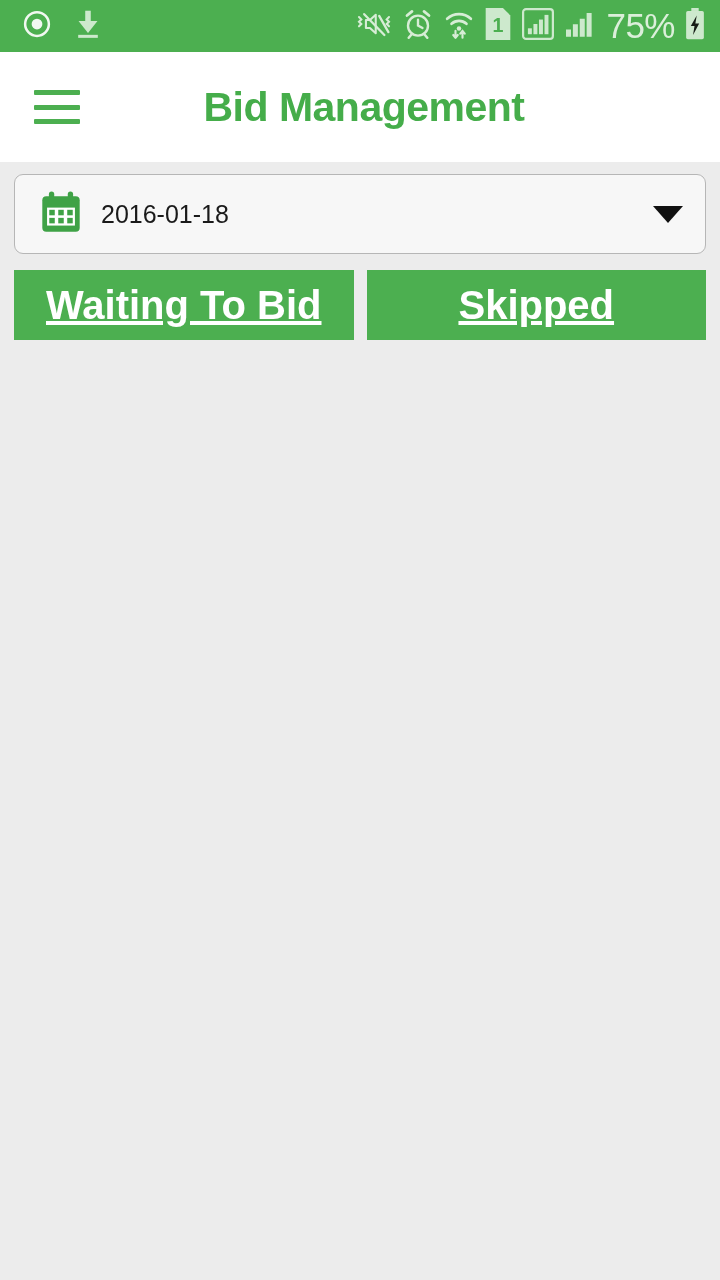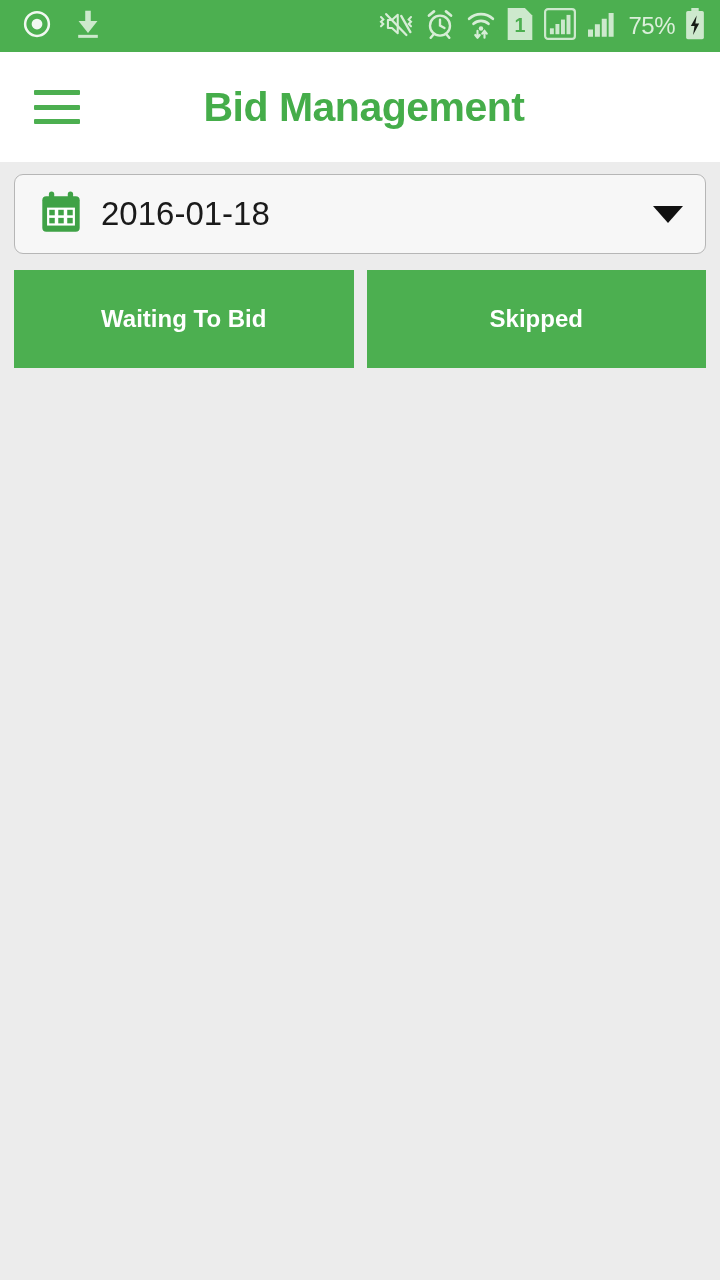--- a/index.html
+++ b/index.html
@@ -34,21 +34,21 @@
   .status-right {
     display: flex;
     align-items: center;
     gap: 11px;
   }
   .sb-icon {
     display: block;
     opacity: 0.92;
   }
   .battery-pct {
-    font-size: 24px;
+    font-size: 35px;
     letter-spacing: -0.5px;
     color: #e3f3e2;
     opacity: 0.95;
     margin-right: -2px;
   }
   .clock {
     font-size: 31px;
     color: #eaf6e9;
     letter-spacing: 0px;
     margin-left: 7px;
@@ -108,21 +108,21 @@
     border-radius: 9px;
     display: flex;
     align-items: center;
     padding: 0 22px 0 24px;
     box-sizing: border-box;
     cursor: pointer;
   }
   .cal-icon { flex: none; display: block; }
   .date-value {
     margin-left: 18px;
-    font-size: 33px;
+    font-size: 25px;
     color: #1a1a1a;
     flex: 1;
   }
   .caret {
     width: 0;
     height: 0;
     border-left: 15px solid transparent;
     border-right: 15px solid transparent;
     border-top: 17px solid #111111;
     flex: none;
@@ -131,32 +131,33 @@
   
   .btn-grid {
     margin-top: 16px;
     display: grid;
     grid-template-columns: 1fr 1fr;
     gap: 12px 13px;
   }
   .grid-btn {
     background: #4caf50;
     color: #ffffff;
-    font-size: 24px;
+    font-size: 40px;
     font-weight: bold;
-    height: 98px;
+    height: 70px;
     display: flex;
     align-items: center;
     justify-content: center;
     text-align: center;
     border: none;
     cursor: pointer;
     font-family: "Liberation Sans", sans-serif;
     padding: 0 6px;
     box-sizing: border-box;
+    text-decoration: underline;
   }
 </style>
 </head>
 <body>
 
 <div class="status-bar">
   <div class="status-left">
     <span class="sb-icon">
       <svg width="30" height="30" viewBox="0 0 24 24">
         <circle cx="12" cy="12" r="9.5" fill="none" stroke="#ffffff" stroke-width="2"></circle>

